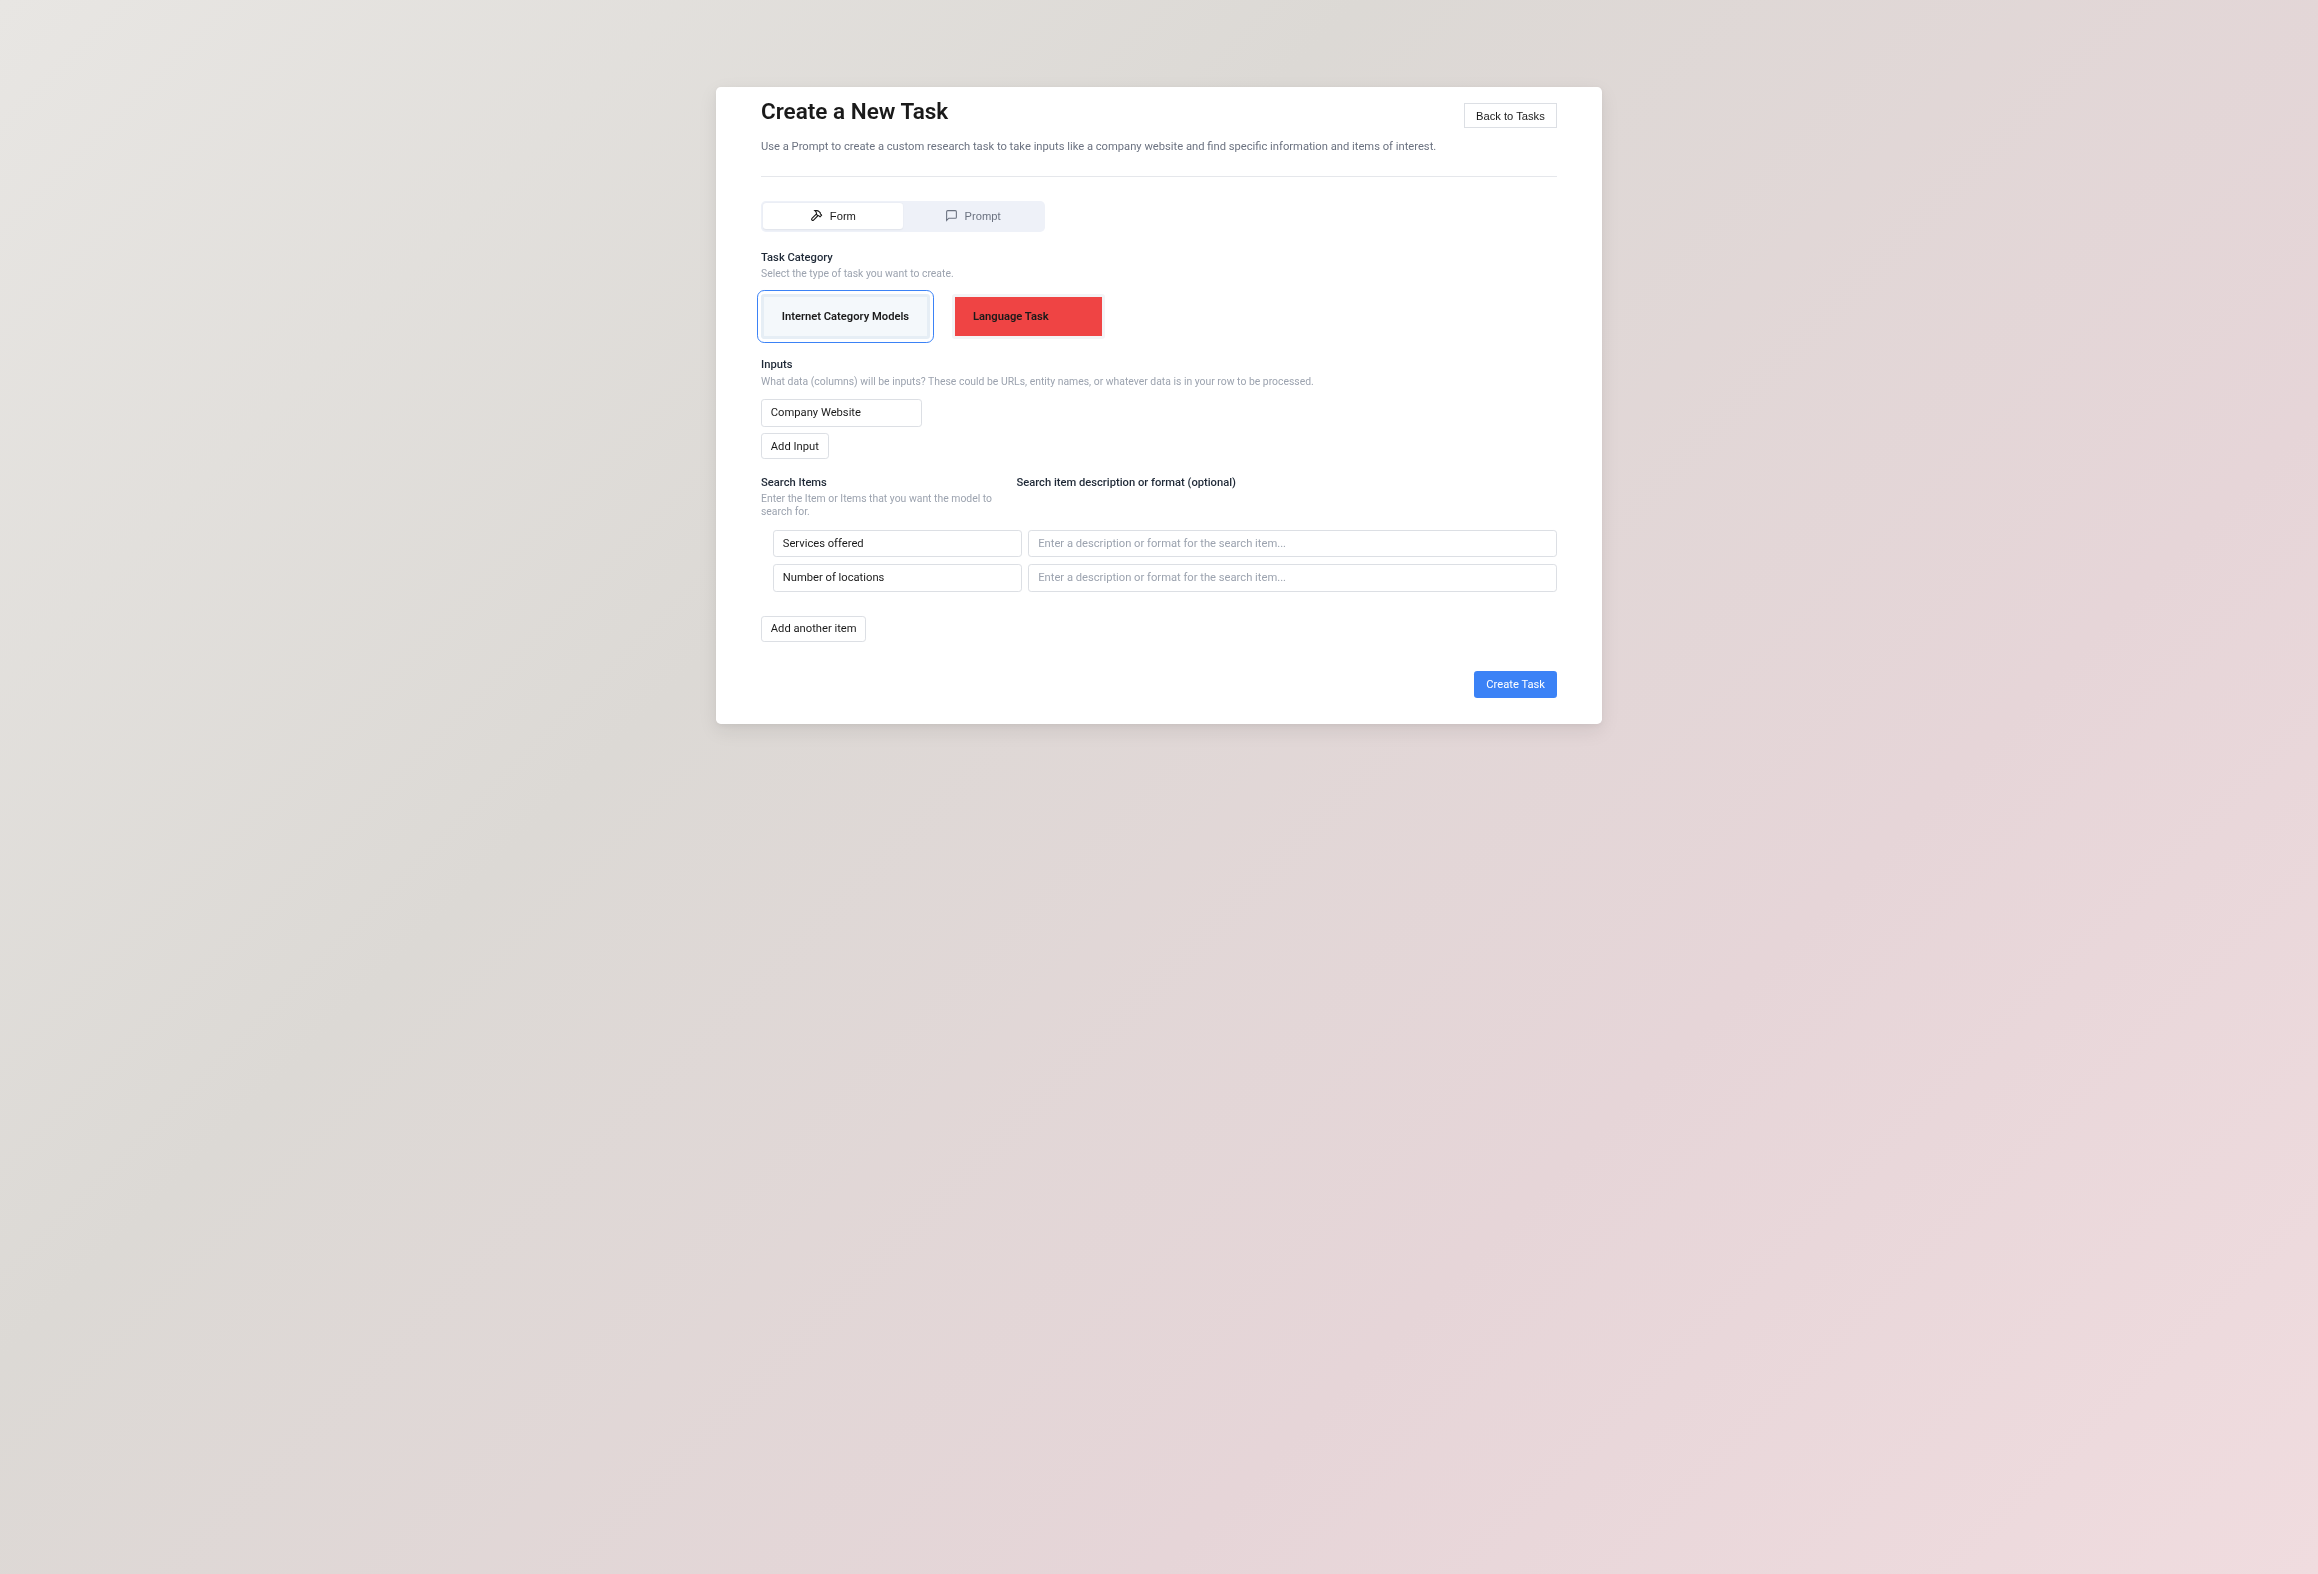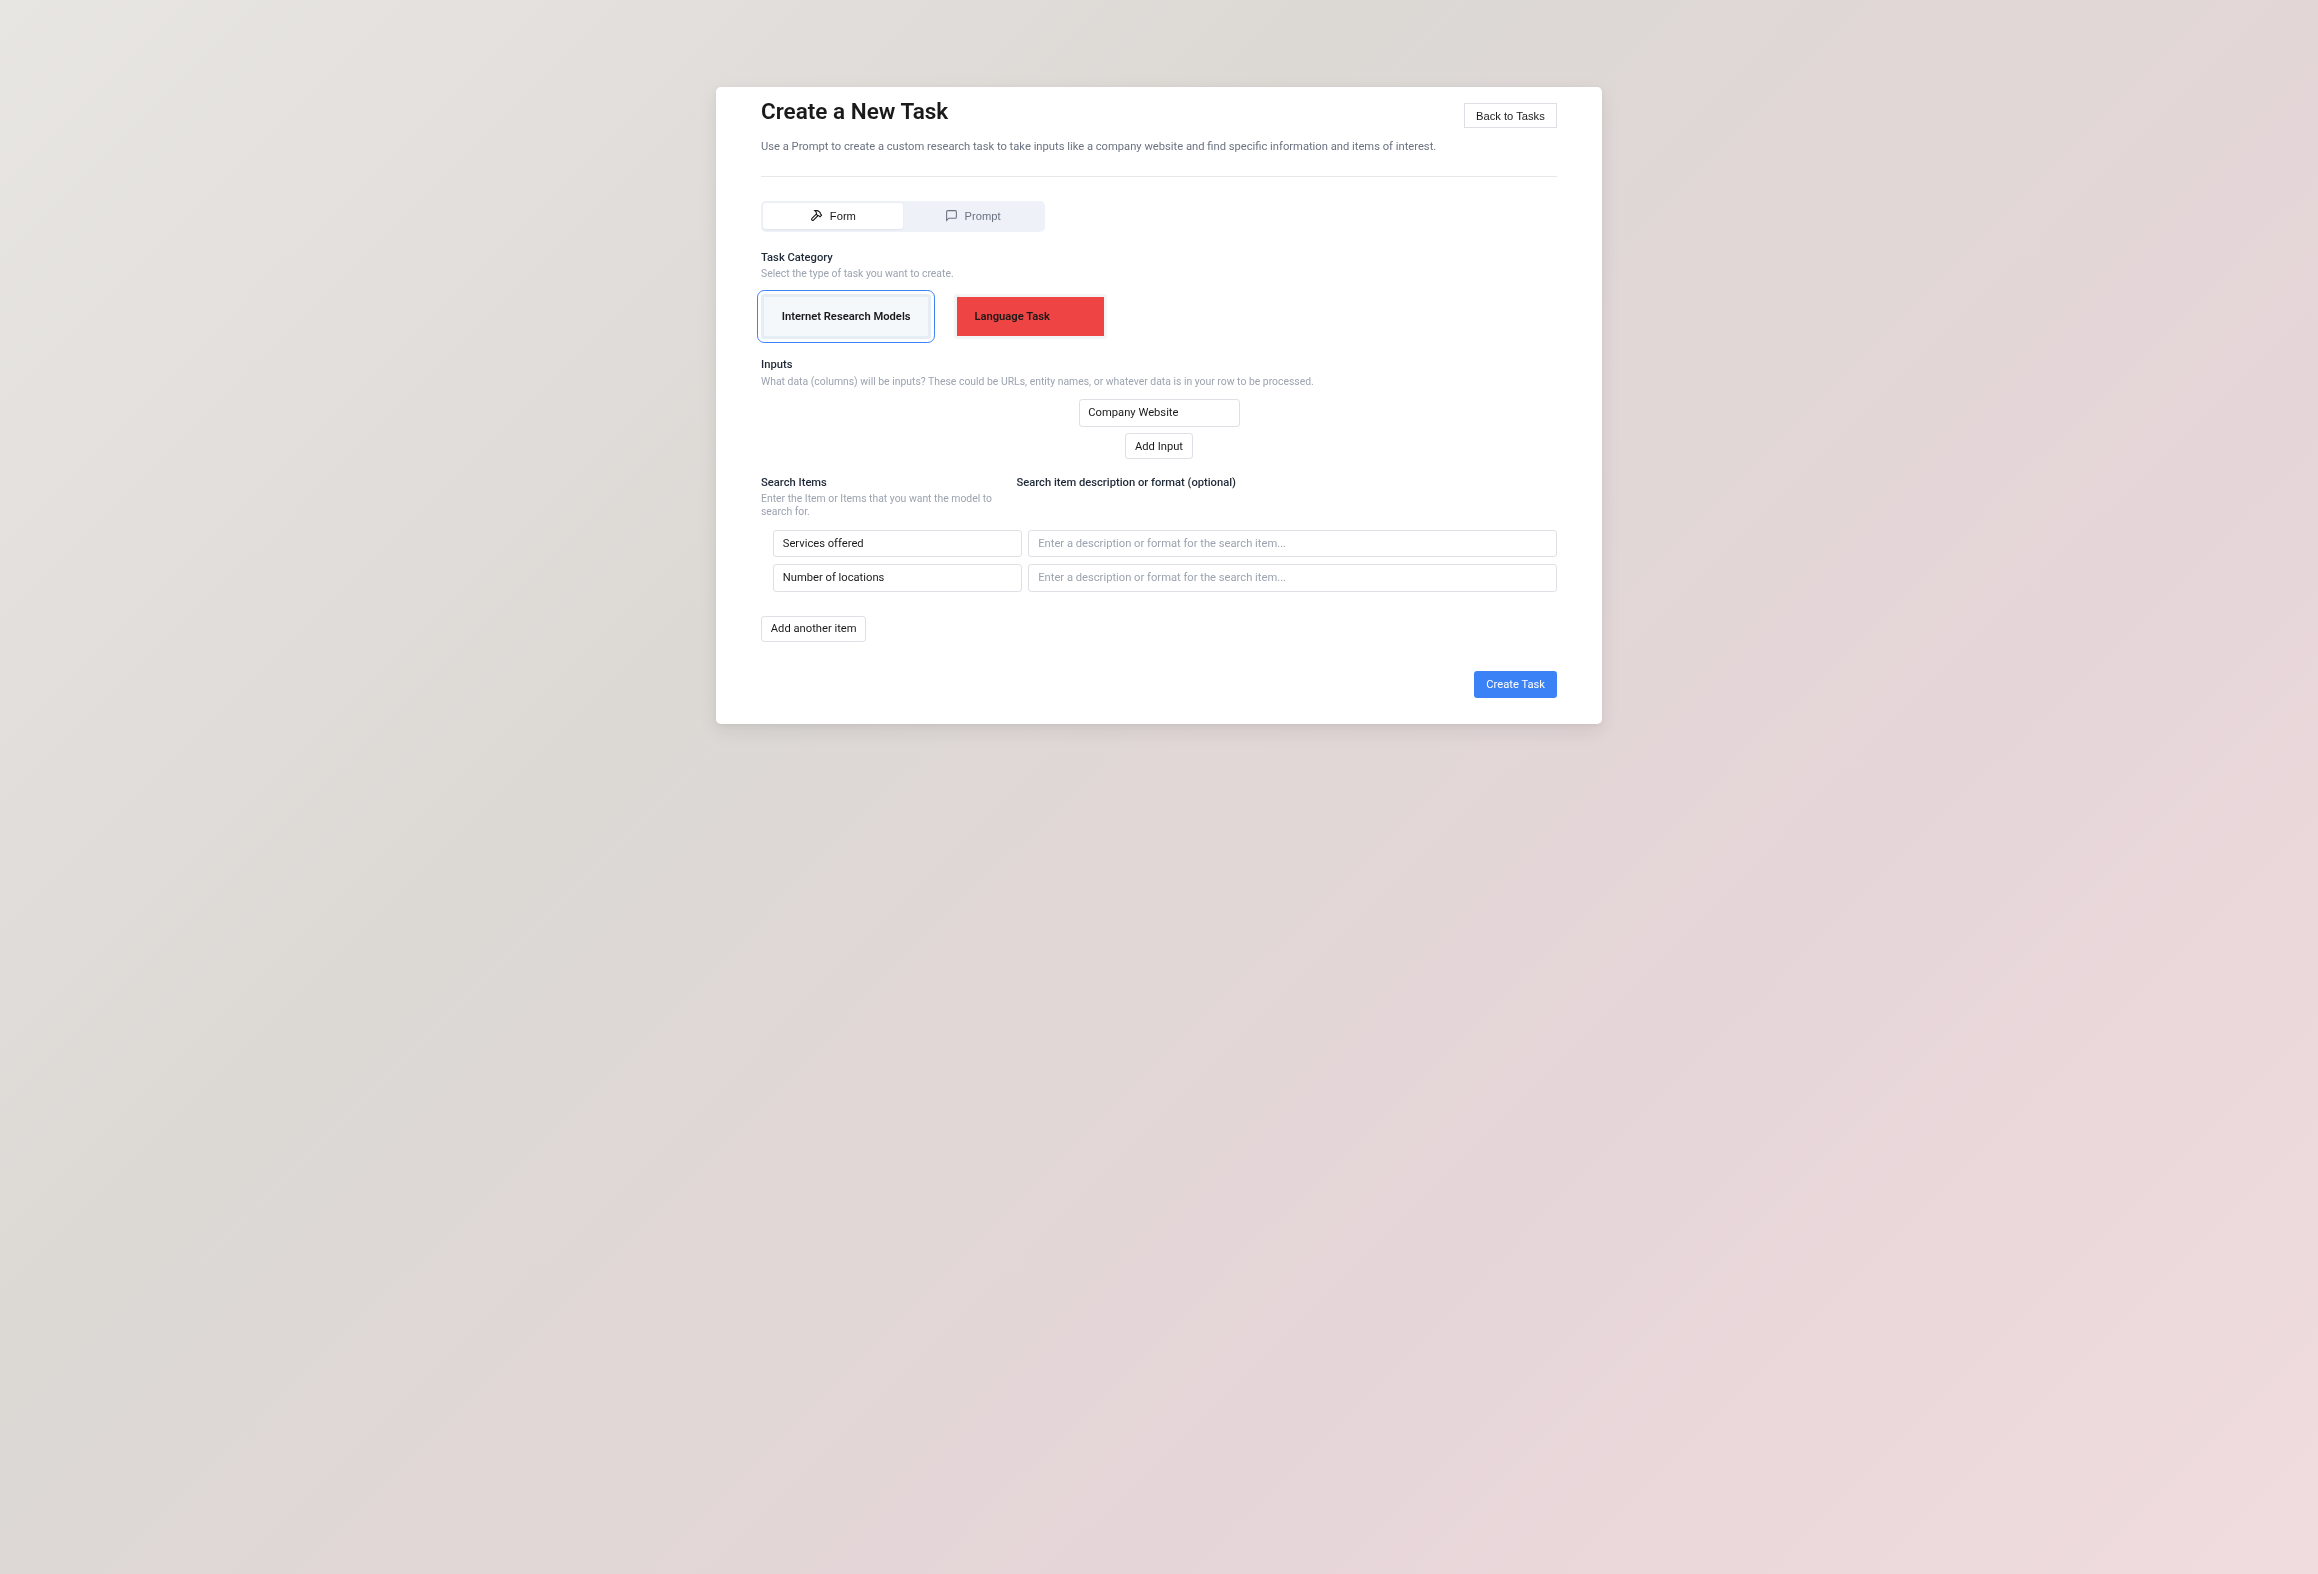--- a/index.html
+++ b/index.html
@@ -141,21 +141,21 @@
   font-size: 11.2px;
   color: #1a1a1a;
   cursor: pointer;
   font-family: inherit;
 }
 .inputs-list {
   margin-top: 11.2px;
   display: flex;
   flex-direction: column;
   gap: 6.4px;
-  align-items: center;
+  align-items: flex-start;
 }
 .search-header-row {
   display: flex;
   gap: 6.4px;
   margin-top: 17px;
 }
 .search-col-left {
   width: 249px;
 }
 .search-col-right {
@@ -230,21 +230,21 @@
           </svg>
       </span>
       <span>Prompt</span>
     </button>
   </div>
 
   <div class="section">
     <div class="section-label">Task Category</div>
     <div class="section-hint">Select the type of task you want to create.</div>
     <div class="category-row">
-      <div class="category-card selected">Internet Research Models</div>
+      <div class="category-card selected">Internet Category Models</div>
       <div class="category-card">Language Task</div>
     </div>
   </div>
 
   <div class="section">
     <div class="section-label">Inputs</div>
     <div class="section-hint">What data (columns) will be inputs? These could be URLs, entity names, or whatever data is in your row to be processed.</div>
     <div class="inputs-list">
       <input type="text" class="text-input" value="Company Website" style="">
       <button class="btn-secondary">Add Input</button>

